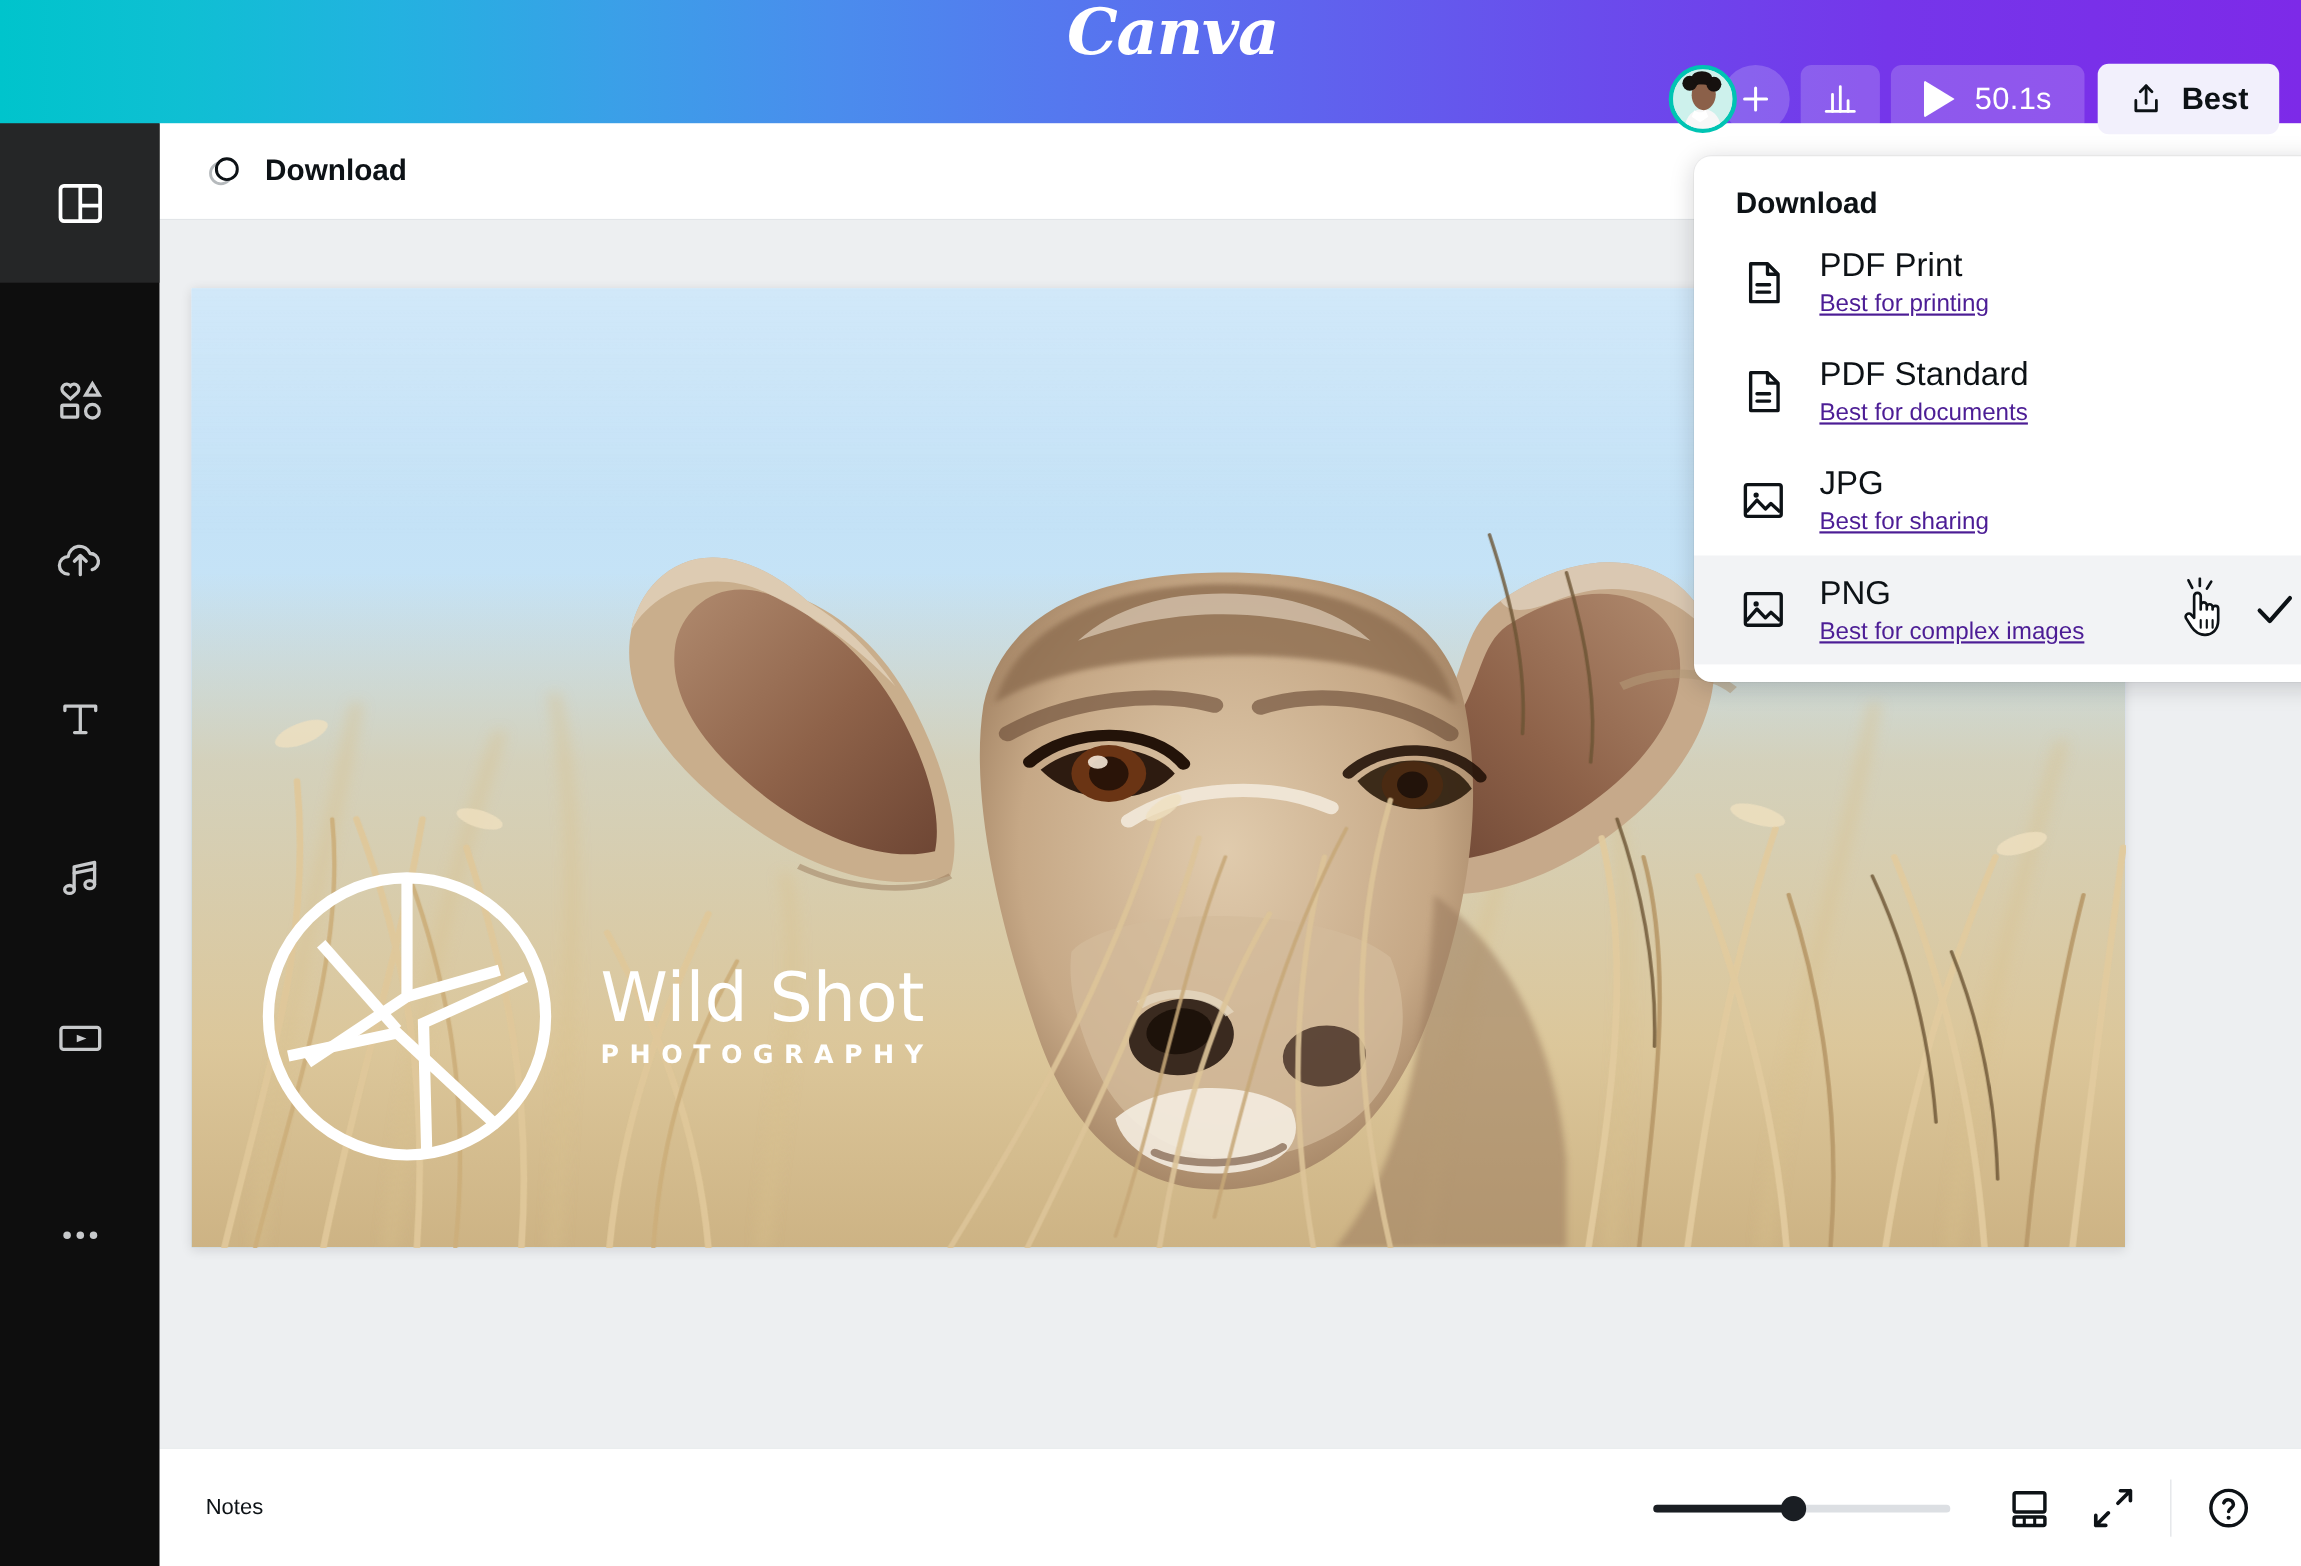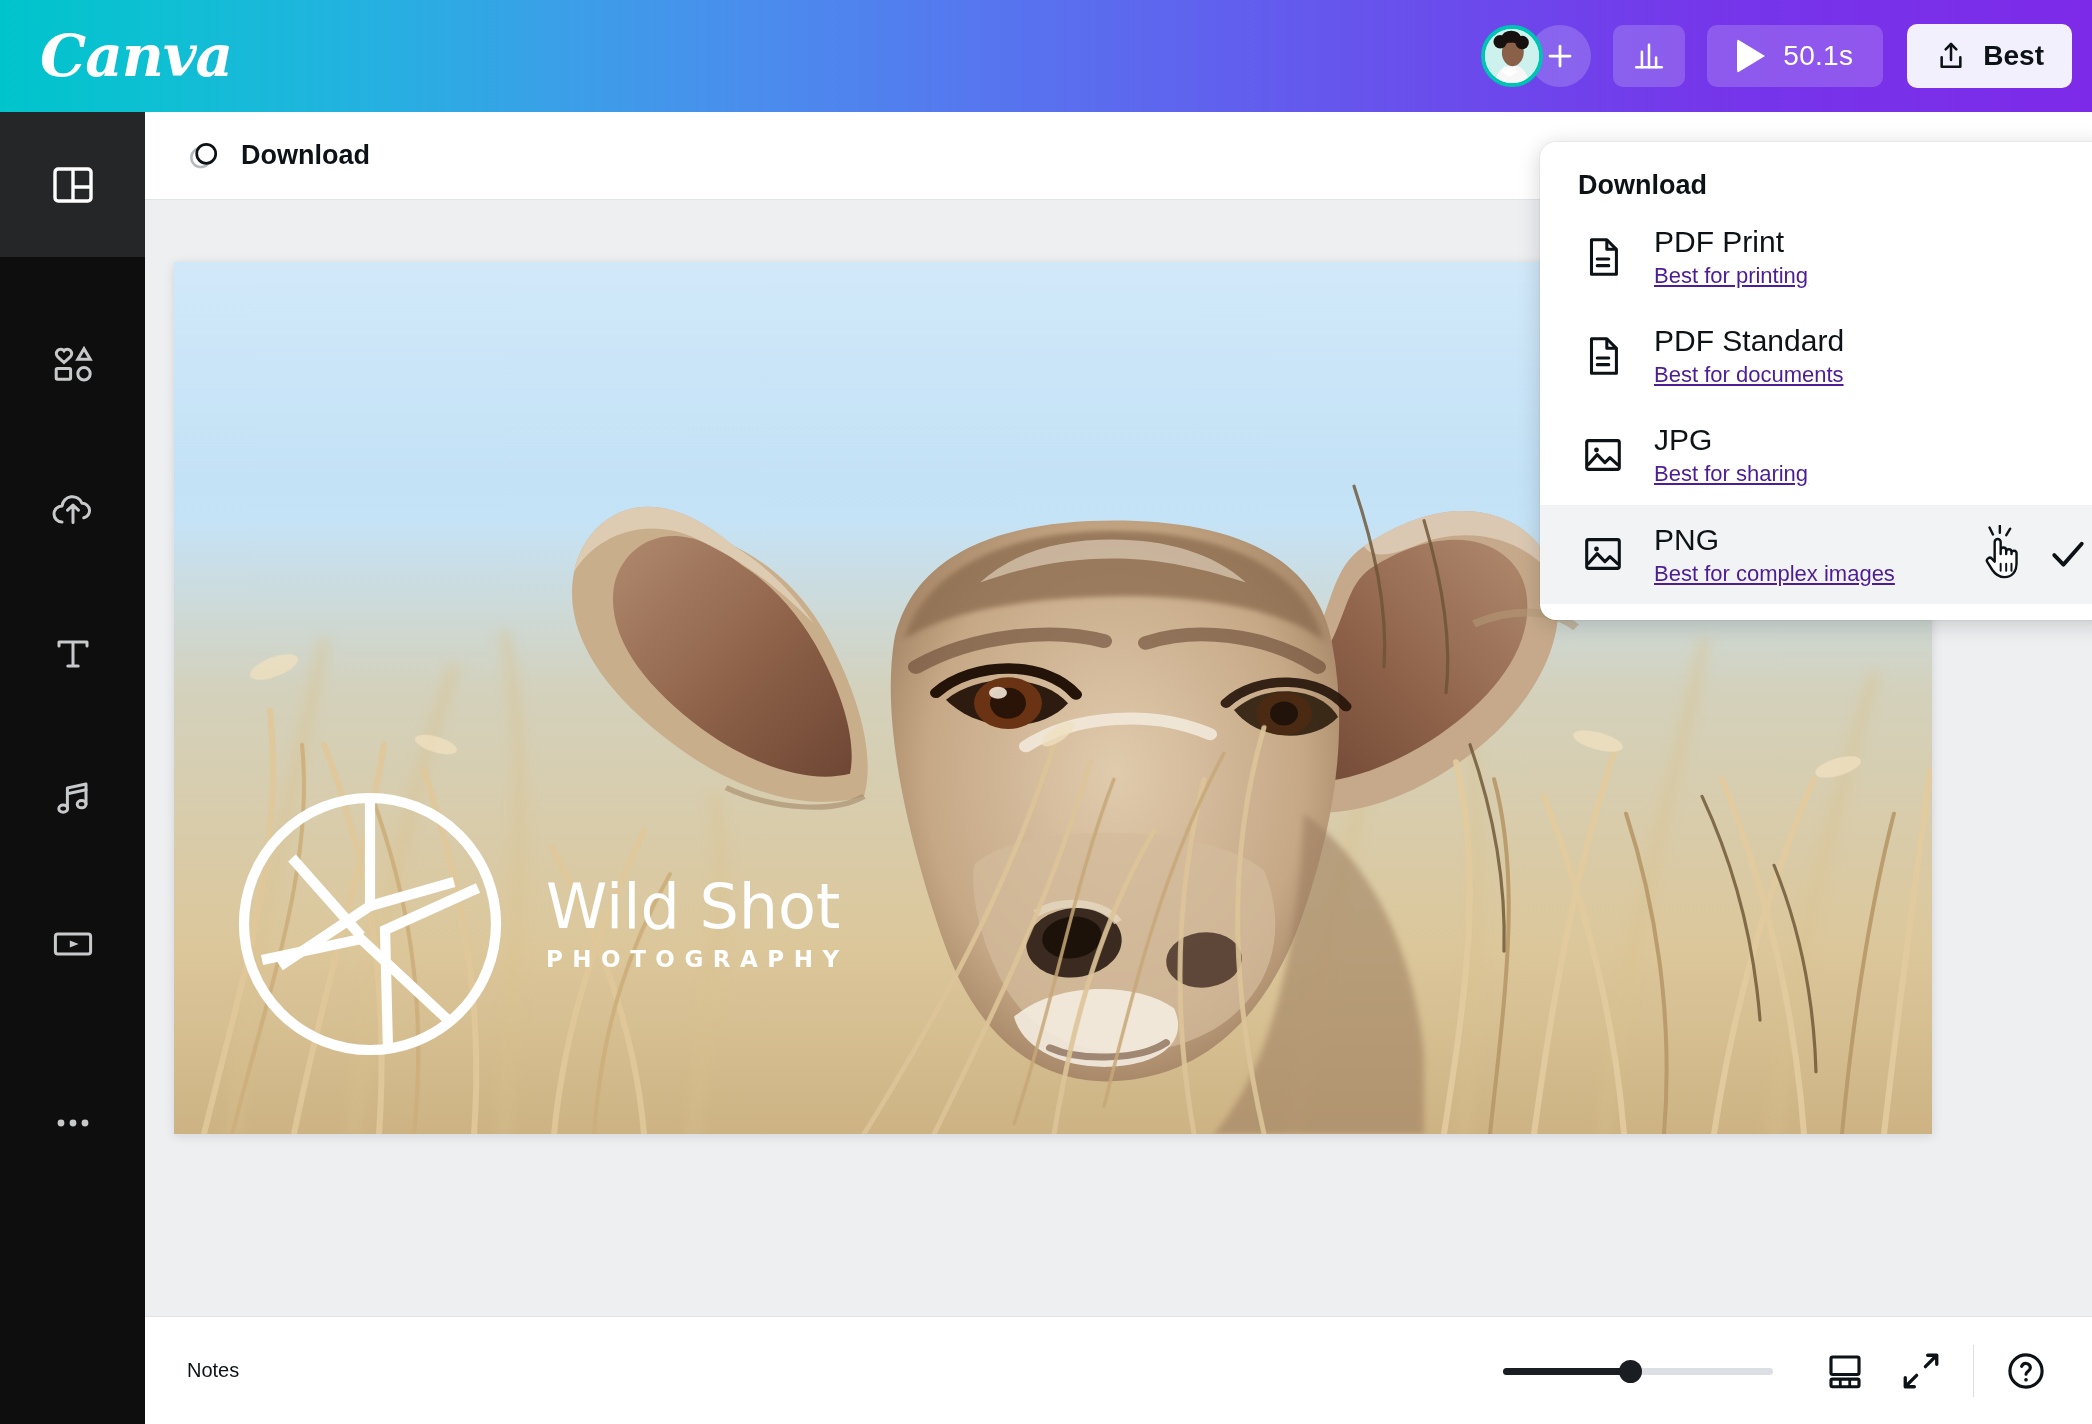--- a/index.html
+++ b/index.html
@@ -13,35 +13,36 @@
 
   
   .topbar {
     position: absolute; left: 0; top: 0; width: 2092px; height: 112px;
     background: linear-gradient(90deg,
         #00c4cc 0%, #0fbfd3 8%, #23b2e0 17%, #3b9fe8 27%,
         #4a8ded 36%, #5578ef 46%, #5f63ee 57%, #6a4cec 69%,
         #7536ea 82%, #7d2ae8 100%);
     display: flex; align-items: center;
     z-index: 40;
+    flex-direction: column;
   }
   .canva-logo {
     margin-left: 40px;
     color: #fff;
     font-family: "DejaVu Serif", serif;
     font-style: italic;
     font-size: 58px;
     font-weight: 700;
     letter-spacing: -1px;
     line-height: 1;
     user-select: none;
   }
   .topbar-right {
     margin-left: auto; margin-right: 20px;
-    display: flex; align-items: center; gap: 12px;
+    display: flex; align-items: center; 
   }
   .avatar-group { position: relative; display: flex; align-items: center; }
   .avatar {
     position: relative; z-index: 2;
     width: 62px; height: 62px; border-radius: 50%;
     border: 4px solid #00c4b3;
     background: #cdf1ec;
     overflow: hidden;
     display: block;
   }

